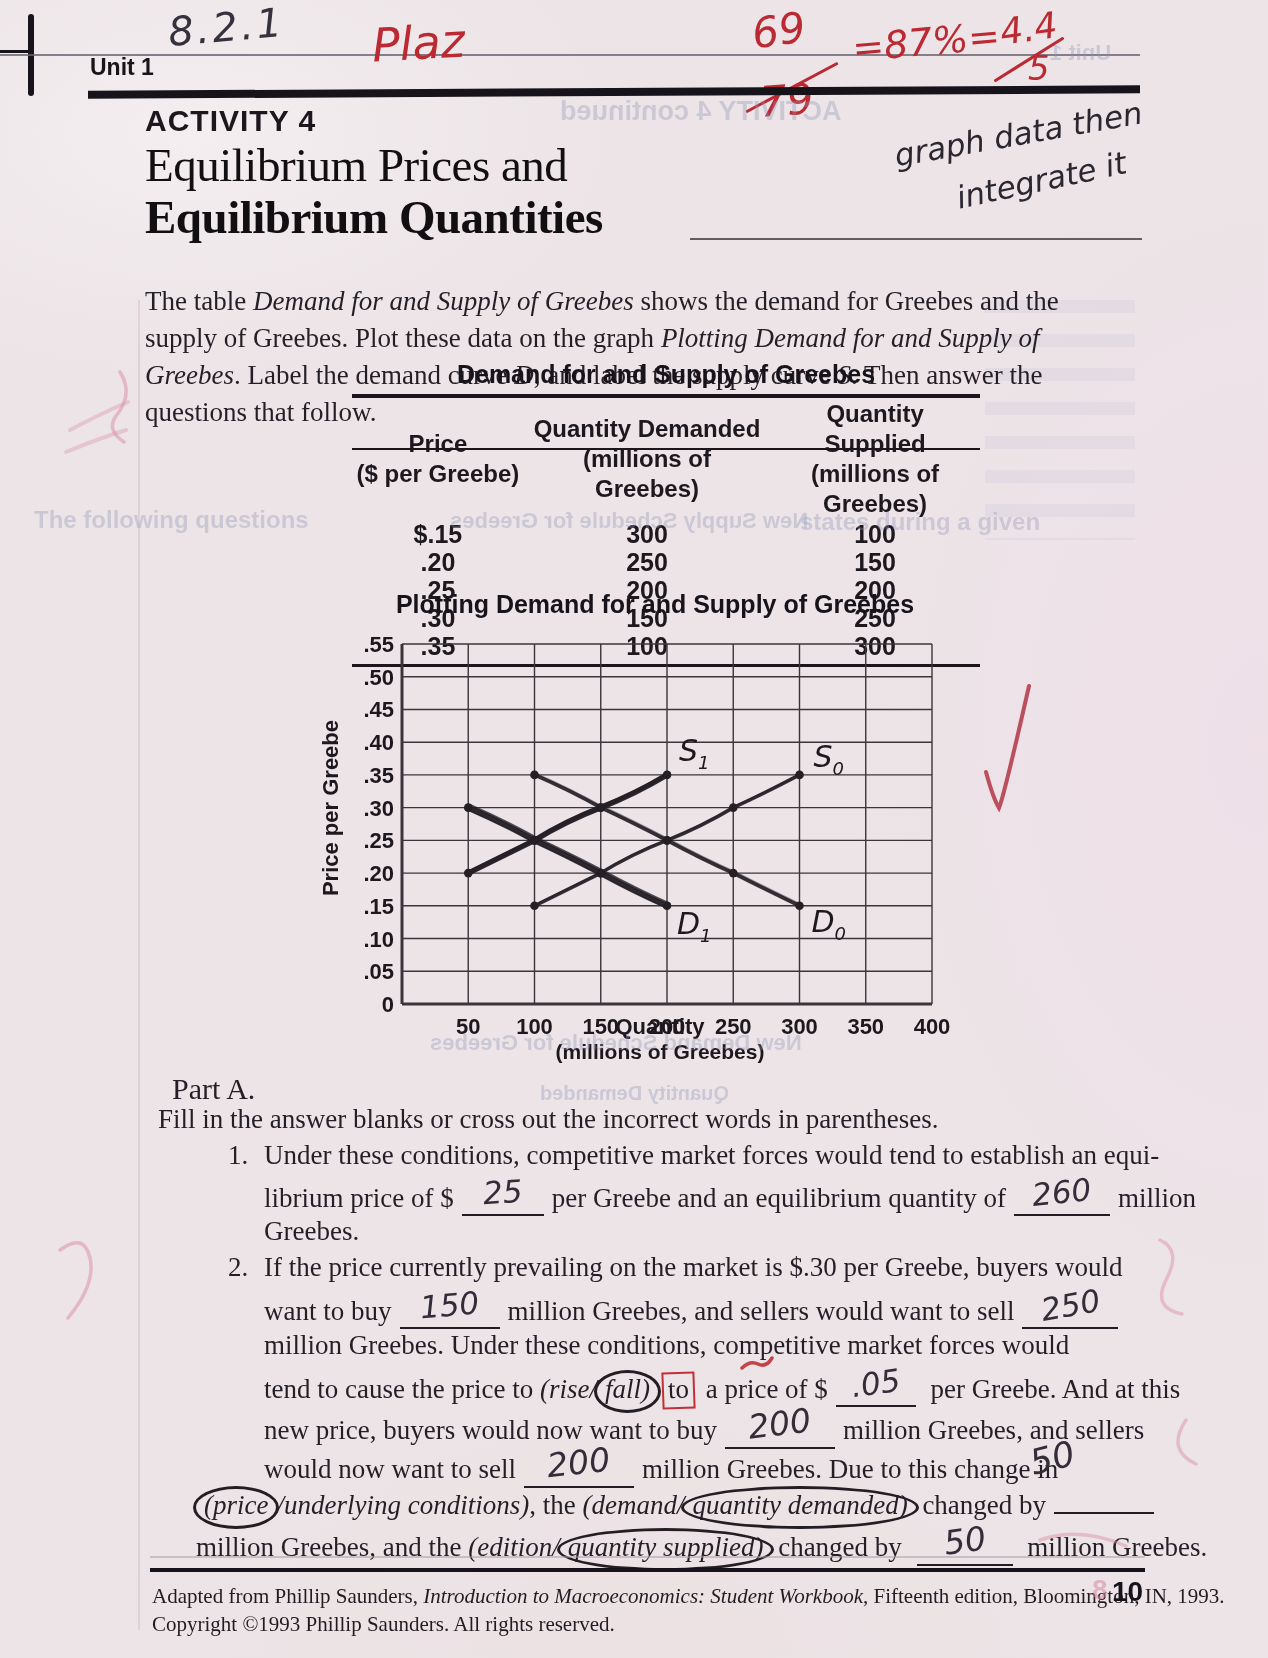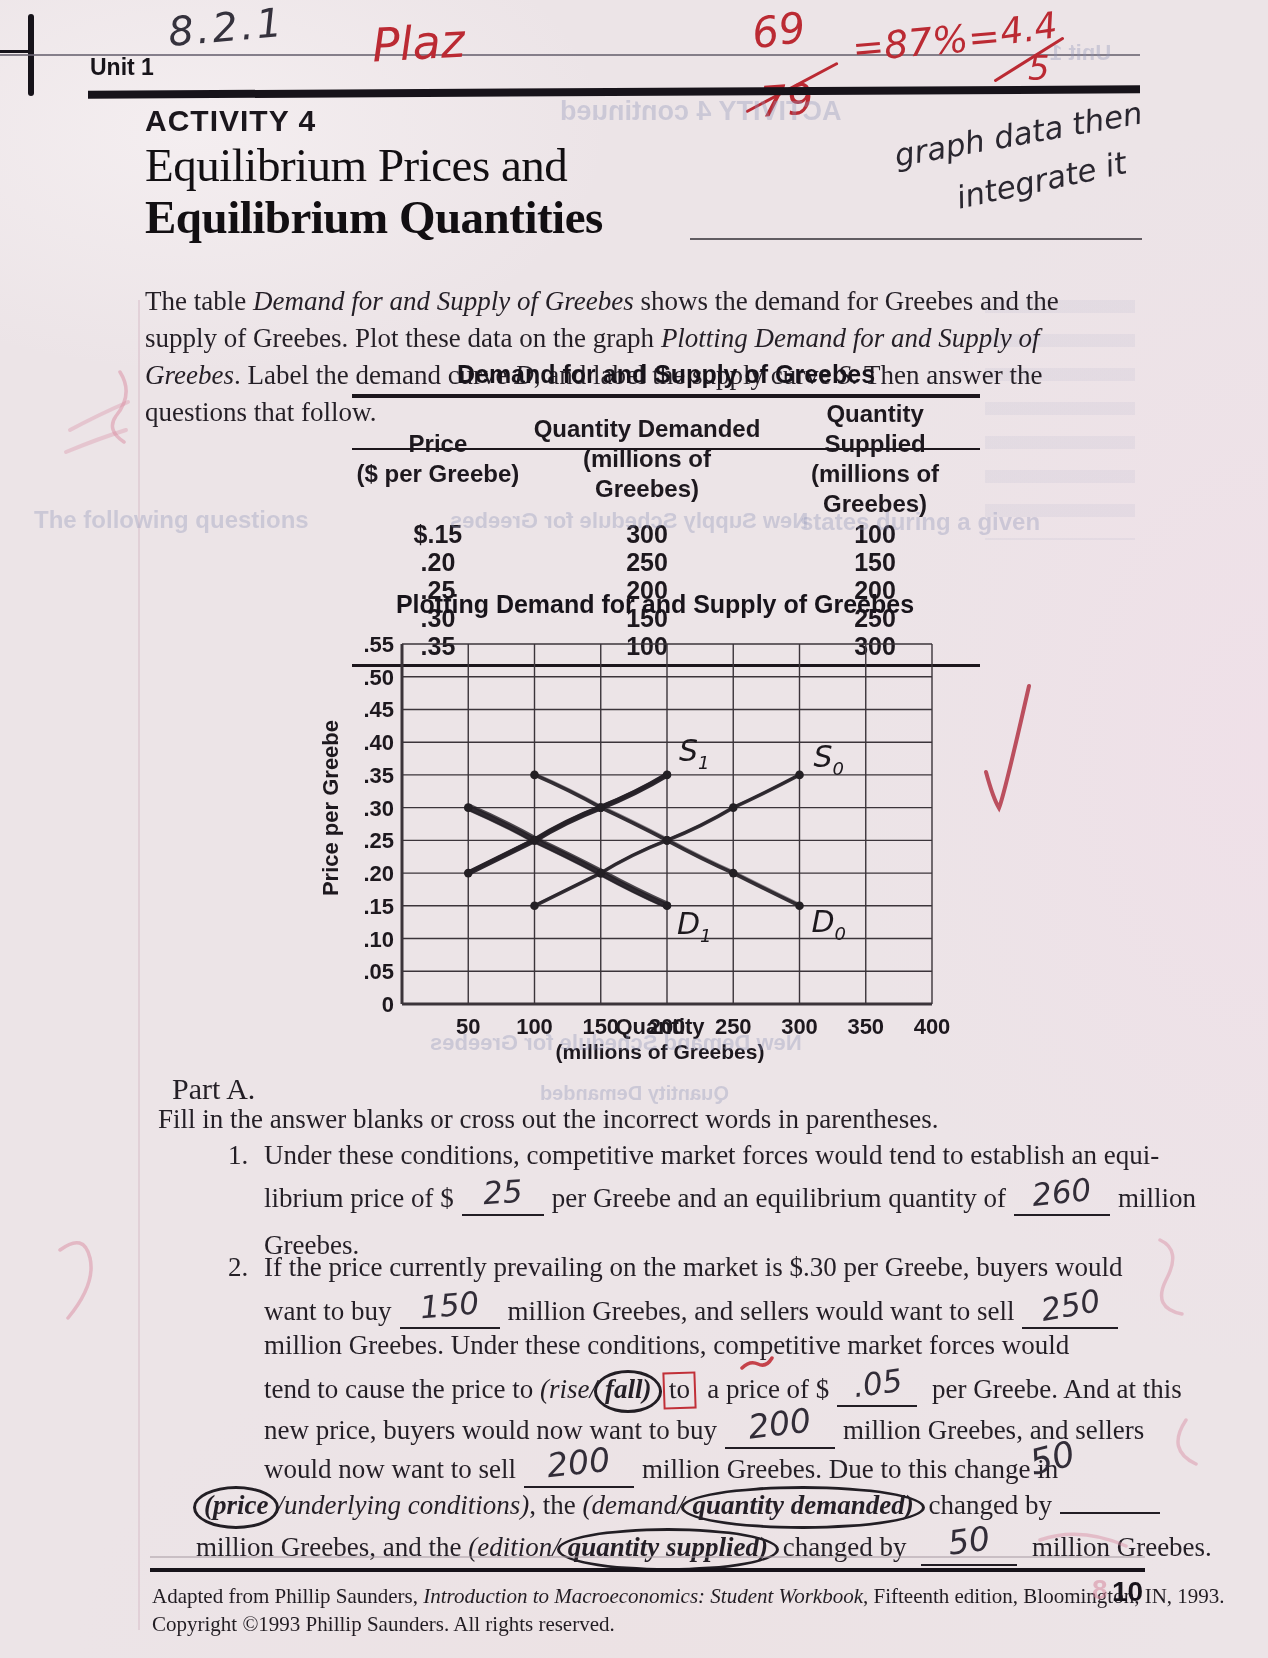--- a/index.html
+++ b/index.html
@@ -19,21 +19,21 @@
   .slash{position:absolute;background:#bb2a33;height:3px;border-radius:2px;}
   .ghost{position:absolute;color:#8d93b8;opacity:.34;filter:blur(.6px);
     font-family:"Liberation Sans",sans-serif;font-weight:700;white-space:nowrap;}
   .ghost.mir{transform:scaleX(-1);}
   .line{position:absolute;background:#17131a;}
   .para{font-size:27px;line-height:37px;}
   .qline{position:absolute;white-space:nowrap;font-size:27px;}
   .blank{display:inline-block;border-bottom:2.2px solid #221d24;text-align:center;
     position:relative;margin:0 8px;vertical-align:baseline;}
   .blank .hw,.blank .hw-red{position:relative;top:-4px;font-size:31px;}
-  .circ{border:3px solid #221e24;border-radius:50%;padding:1px 8px 5px;margin:0 -3px;display:inline-block;font-weight:bold;}
+  .circ{border:3px solid #221e24;border-radius:50%;padding:1px 8px 5px;margin:0 -3px;display:inline-block;}
   .rbox{border:2.5px solid #c13038;padding:0 4px 2px;display:inline-block;transform:rotate(-2deg);margin:0 4px;}
   .noise{position:absolute;background:repeating-linear-gradient(to bottom,
     rgba(141,147,184,.10) 0 13px, rgba(141,147,184,0) 13px 34px);}
   table.gr{border-collapse:collapse;width:100%;font-family:"Liberation Sans",sans-serif;}
   table.gr td,table.gr th{text-align:center;padding:1px 4px;font-weight:600;color:#1d181e;}
   table.gr th{font-size:24px;font-weight:600;line-height:30px;}
   table.gr td{font-size:25px;line-height:26px;}
 </style>
 </head>
 <body>
@@ -212,21 +212,21 @@
   <div class="abs sans" style="left:460px;top:1040px;width:400px;text-align:center;font-size:21px;font-weight:600;color:#1d181e;">(millions of Greebes)</div>
 
   <div class="abs ser" style="left:172px;top:1072px;font-size:30px;font-weight:400;">Part A.</div>
   <div class="abs ser" style="left:158px;top:1104px;font-size:27px;">Fill in the answer blanks or cross out the incorrect words in parentheses.</div>
 
   <div class="qline" style="left:228px;top:1140px;">1.</div>
   <div class="qline" style="left:264px;top:1140px;">Under these conditions, competitive market forces would tend to establish an equi-</div>
   <div class="qline" style="left:264px;top:1178px;">
     <span>librium price of $</span><span class="blank" style="min-width:82px;"><span class="hw" style="transform:rotate(-4deg);display:inline-block;">25</span></span><span>per Greebe and an equilibrium quantity of</span><span class="blank" style="min-width:96px;"><span class="hw" style="transform:rotate(-6deg);display:inline-block;">260</span></span><span>million</span>
   </div>
-  <div class="qline" style="left:264px;top:1216px;margin-top:14px;">Greebes.</div>
+  <div class="qline" style="left:264px;top:1216px;">Greebes.</div>
 
   <div class="qline" style="left:228px;top:1252px;">2.</div>
   <div class="qline" style="left:264px;top:1252px;">If the price currently prevailing on the market is $.30 per Greebe, buyers would</div>
   <div class="qline" style="left:264px;top:1291px;">
     <span>want to buy</span><span class="blank" style="min-width:100px;"><span class="hw" style="transform:rotate(-5deg);display:inline-block;">150</span></span><span>million Greebes, and sellers would want to sell</span><span class="blank" style="min-width:96px;"><span class="hw" style="transform:rotate(-10deg);display:inline-block;">250</span></span>
   </div>
   <div class="qline" style="left:264px;top:1330px;">million Greebes. Under these conditions, competitive market forces would</div>
   <div class="qline" style="left:264px;top:1369px;">
     <span>tend to cause the price to </span><span class="it">(rise/</span><span class="it circ">fall)</span><span class="rbox">to</span><span> a price of $</span><span class="blank" style="min-width:80px;"><span class="hw" style="transform:rotate(-8deg);display:inline-block;">.05</span></span><span> per Greebe. And at this</span>
   </div>

